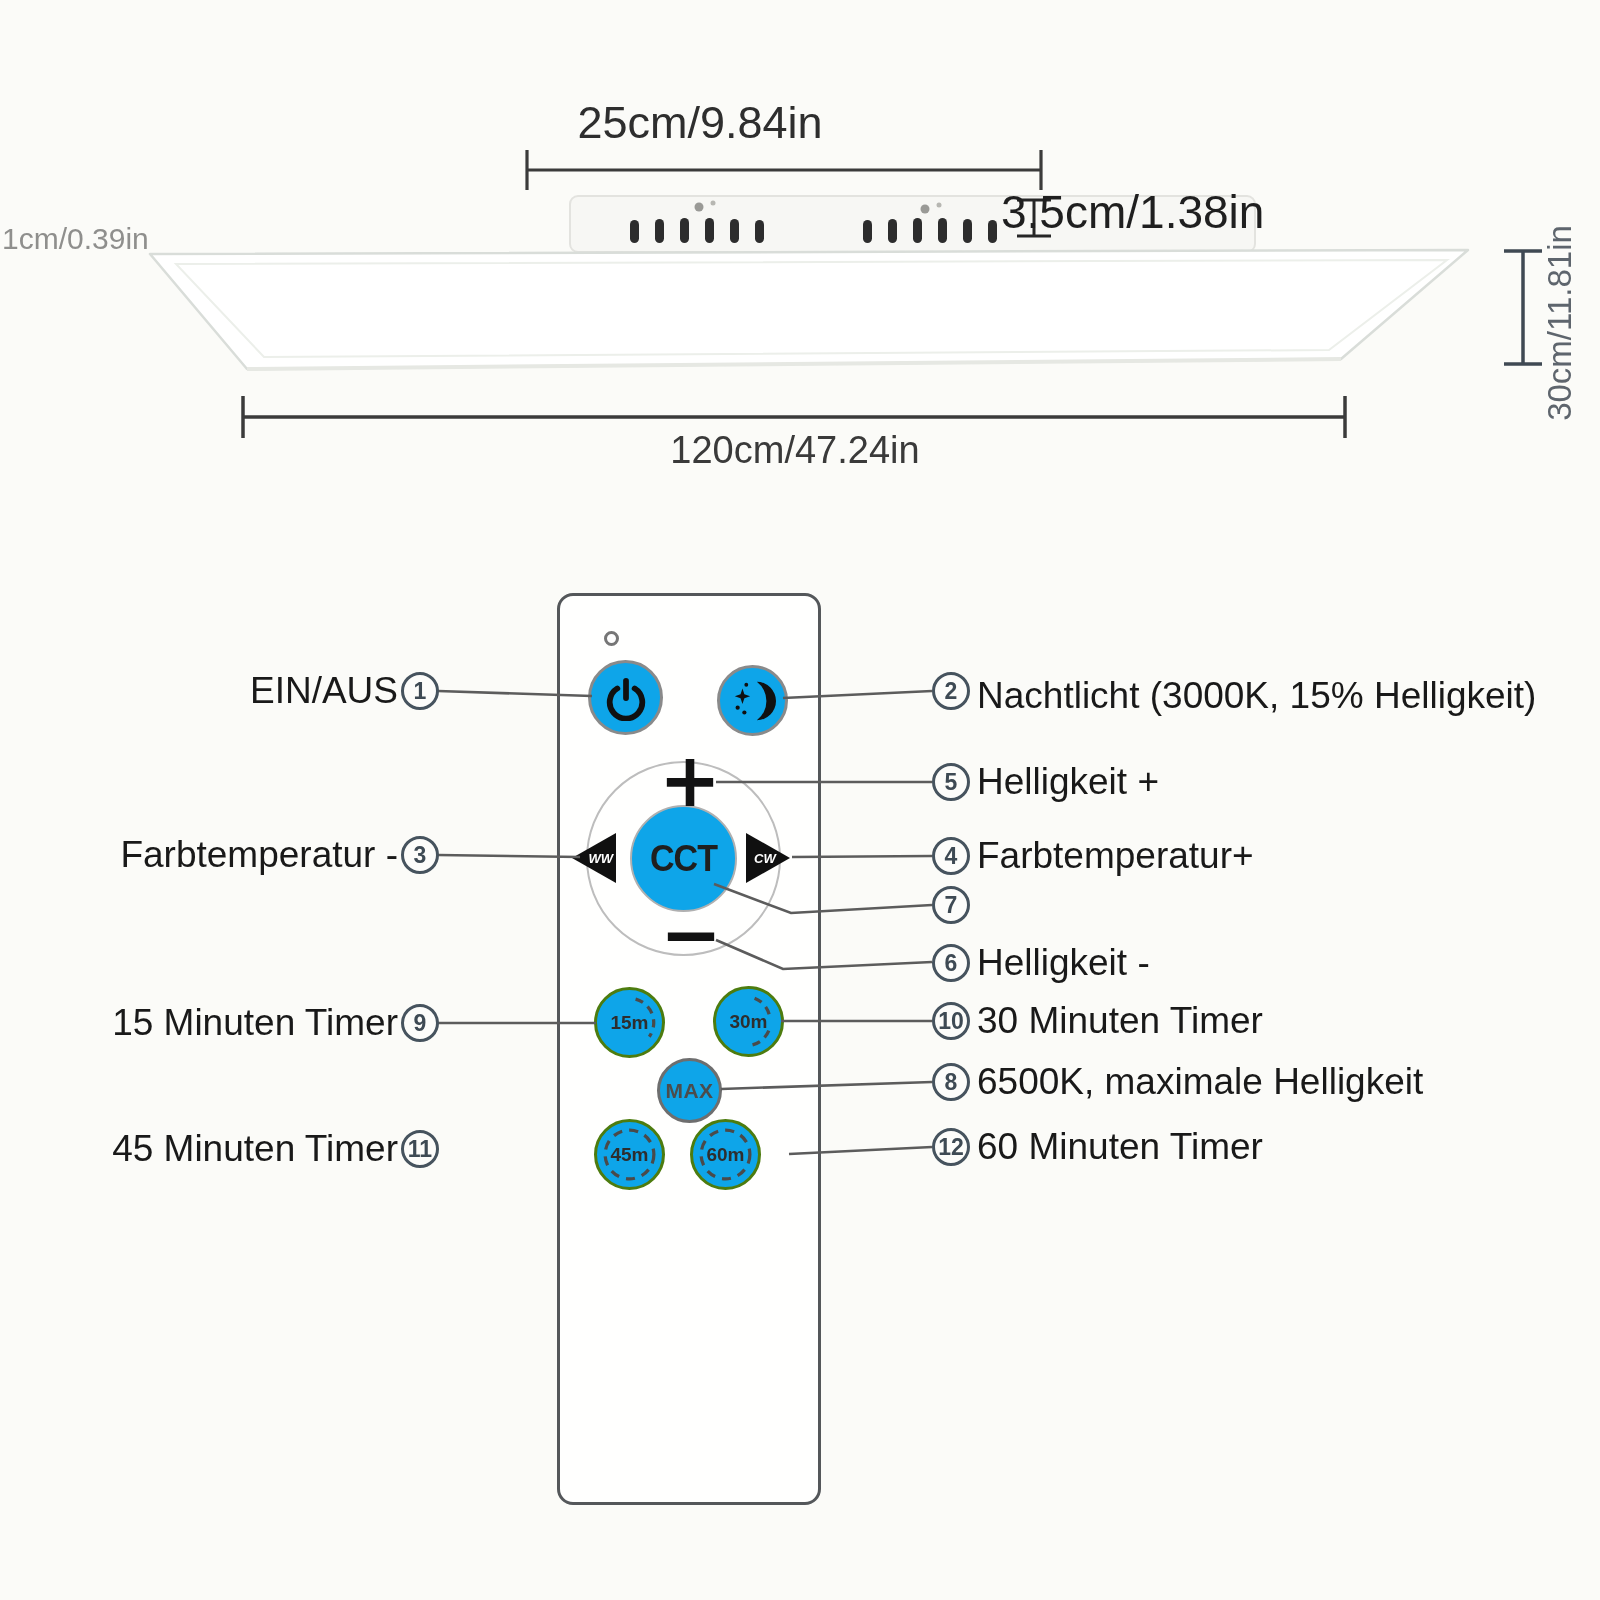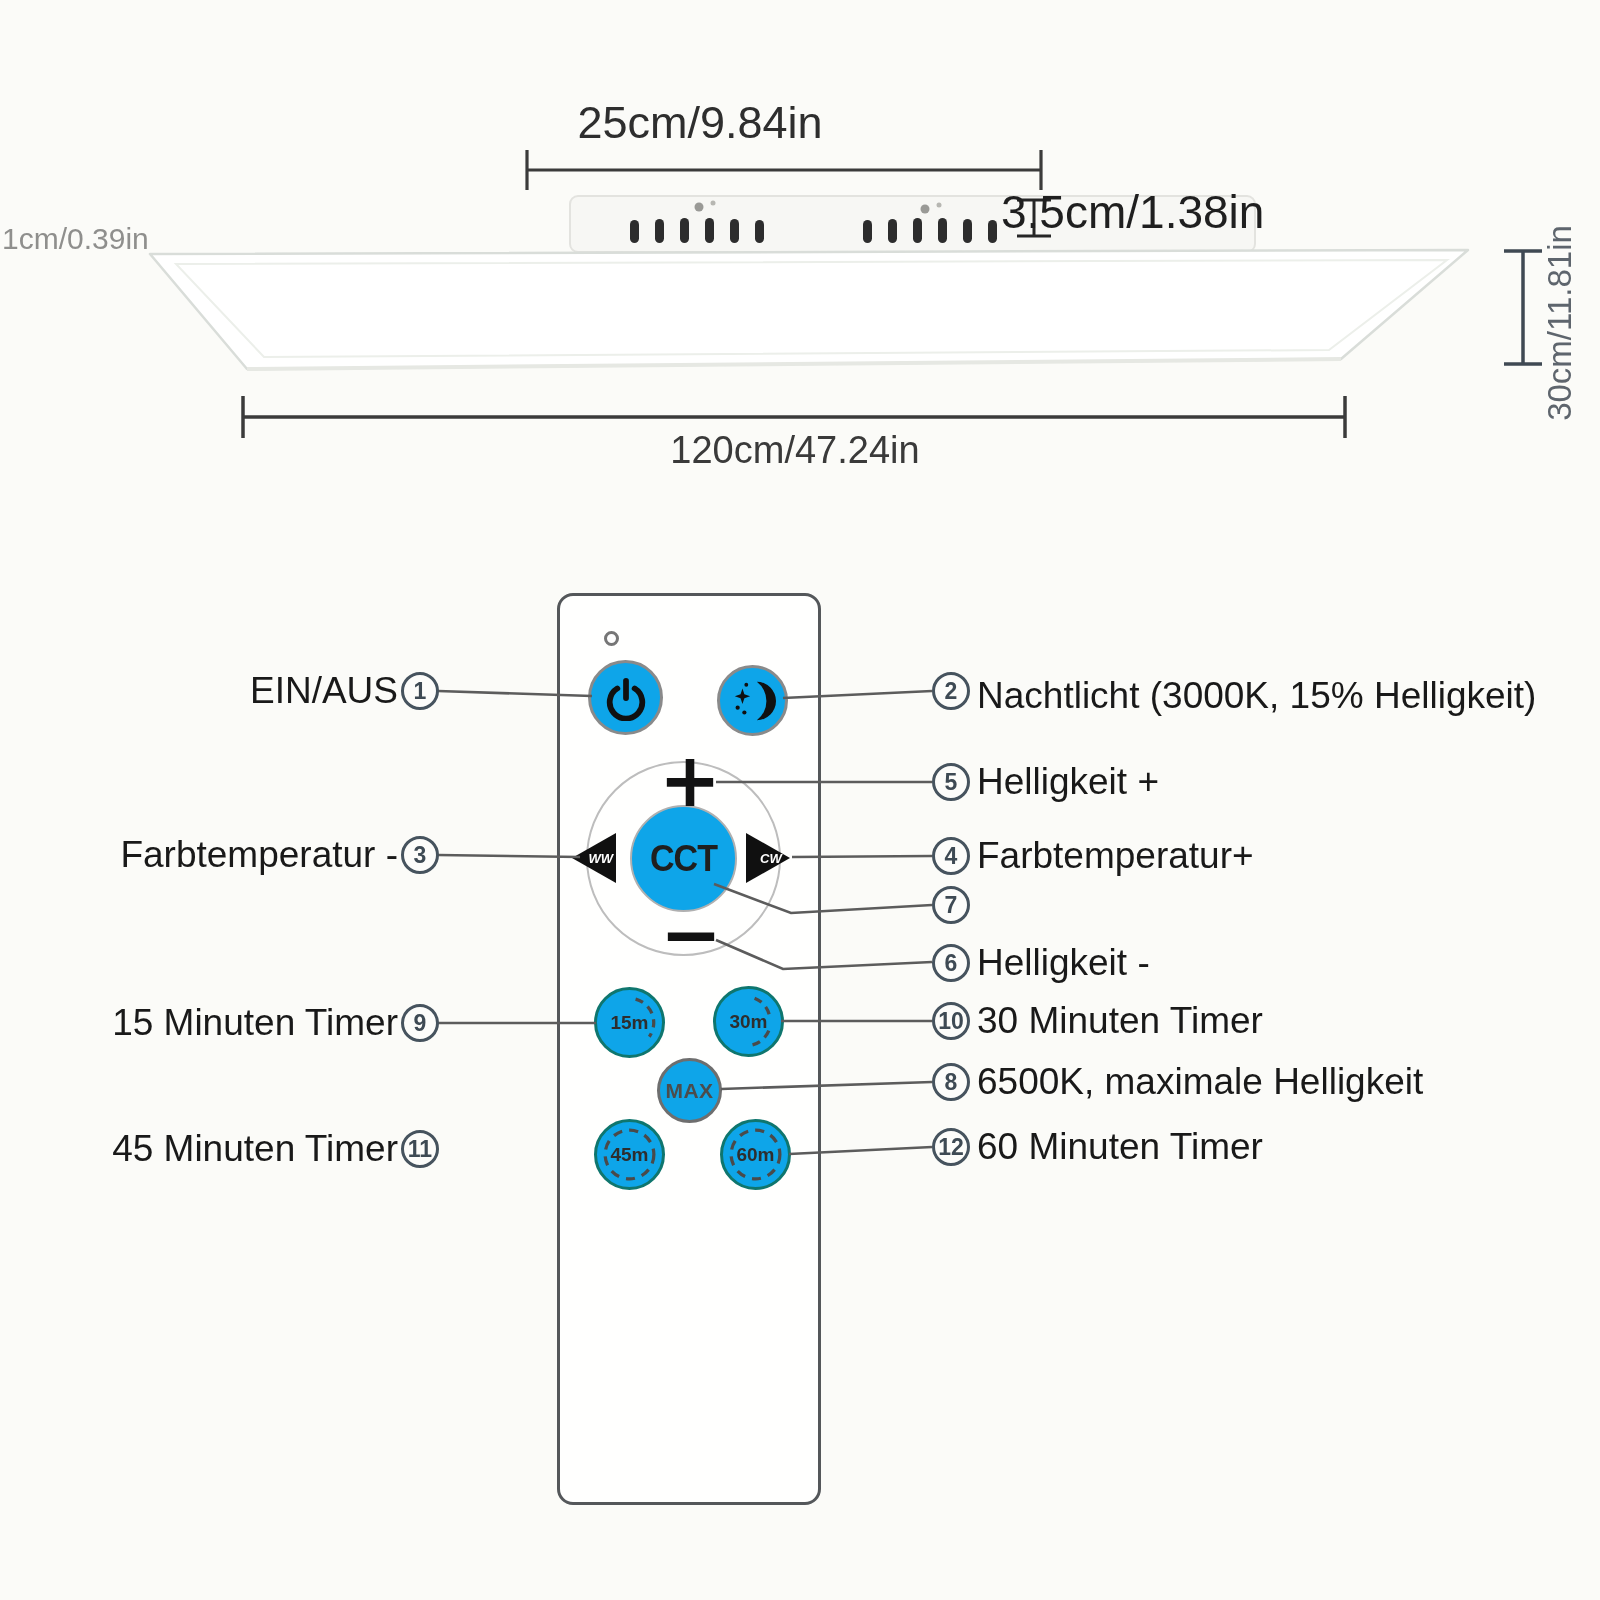--- a/index.html
+++ b/index.html
@@ -34,26 +34,26 @@
   .minus{left:651px;top:896px;}
   .arrow{position:absolute;width:44px;height:50px;}
   .arrow .tri{position:absolute;left:0;top:0;width:0;height:0;}
   .arrow-ww{left:572px;top:833px;}
   .arrow-ww .tri{border-right:44px solid #101010;border-top:25px solid transparent;border-bottom:25px solid transparent;}
   .arrow-cw{left:746px;top:833px;}
   .arrow-cw .tri{border-left:44px solid #101010;border-top:25px solid transparent;border-bottom:25px solid transparent;}
   .arrow .alabel{position:absolute;top:0;width:100%;height:100%;display:flex;align-items:center;
                  color:#ffffff;font-size:13px;font-weight:bold;font-style:italic;}
   .arrow-ww .alabel{justify-content:flex-end;padding-right:3px;box-sizing:border-box;}
-  .arrow-cw .alabel{justify-content:flex-start;padding-left:14px;box-sizing:border-box;}
-  .btn-timer{width:71px;height:71px;border:3px solid #0f766e;}
+  .arrow-cw .alabel{justify-content:flex-start;padding-left:8px;box-sizing:border-box;}
+  .btn-timer{width:71px;height:71px;border:3px solid #4d7c0f;}
   .t15{left:594px;top:987px;}
   .t30{left:713px;top:986px;}
   .t45{left:594px;top:1119px;}
-  .t60{left:720px;top:1119px;}
+  .t60{left:690px;top:1119px;}
   .btn-max{left:657px;top:1058px;width:65px;height:65px;border:3px solid #6e6e6e;}
   .btn-timer svg{position:absolute;left:0;top:0;}
   .tlabel{position:relative;font-size:19px;font-weight:bold;color:#2e2e2e;z-index:2;}
   .maxlabel{font-size:21px;font-weight:bold;color:#4c4c4c;letter-spacing:.5px;}
   .icon-svg{display:block;}
 
   
   .cnum{position:absolute;width:38px;height:38px;border-radius:50%;border:3px solid #46535e;
         color:#3e4a54;background:rgba(252,252,250,.95);display:flex;align-items:center;
         justify-content:center;font-weight:bold;font-size:23px;box-sizing:border-box;}

